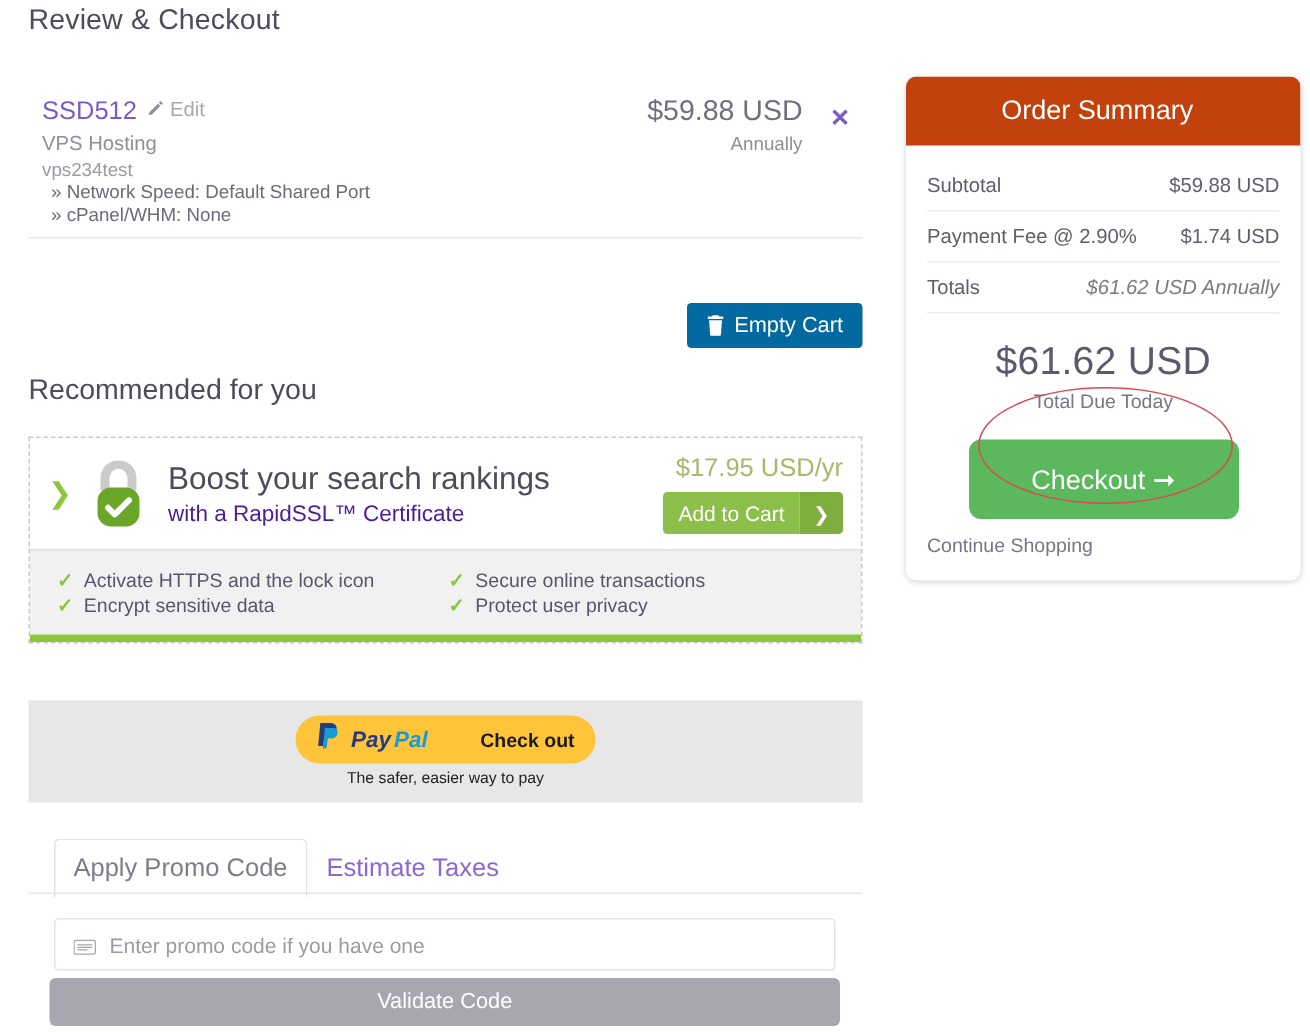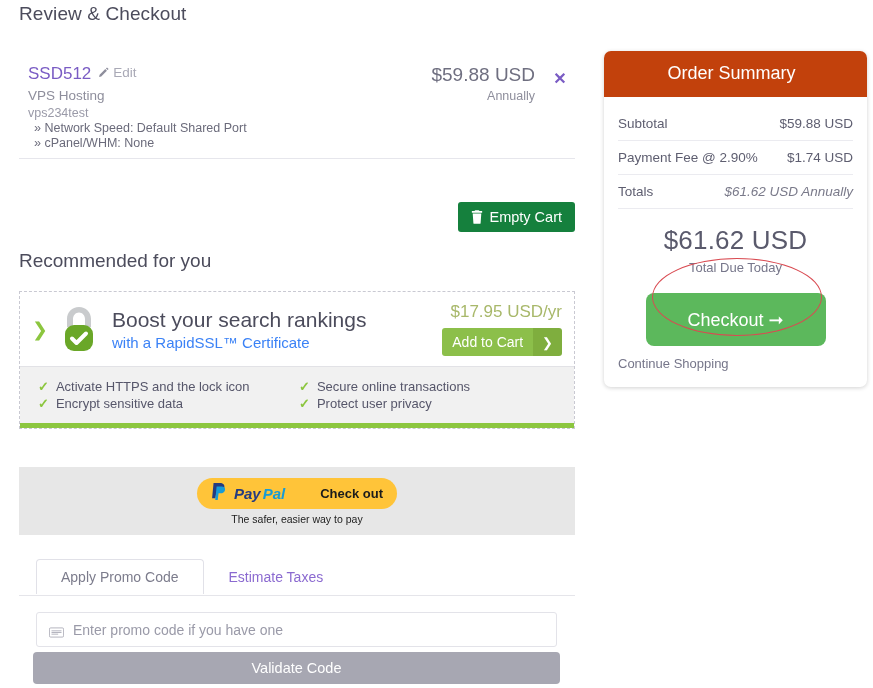--- a/index.html
+++ b/index.html
@@ -45,41 +45,41 @@
   .price-cycle { font-size: 12.5px; color: #8e8e9c; margin-top: 3px; }
   .remove-x {
     width: 30px; text-align: center; color: #7a5cc4;
     font-size: 16px; font-weight: bold; padding-top: 5px;
   }
 
   
   .empty-cart-wrap { position: absolute; left: 19px; top: 202px; width: 556px; text-align: right; }
   .btn-empty-cart {
     display: inline-flex; align-items: center; gap: 6px;
-    background: #15803d; color: #fff; border: 0;
+    background: #0369a1; color: #fff; border: 0;
     font-size: 14.5px; padding: 7px 13px; border-radius: 3px;
     cursor: pointer; font-family: inherit;
   }
   .trash { display: inline-block; width: 12px; height: 14px; }
 
   
   .rec-title {
     position: absolute; left: 19px; top: 250px;
     font-size: 19px; color: #4c4c5c;
   }
   .rec-box {
     position: absolute; left: 19px; top: 291px; width: 556px;
     border: 1px dashed #c9c9d2; background: #fff;
   }
   .rec-main { display: flex; align-items: center; padding: 10px 12px 10px 6px; }
   .chev-down { width: 28px; text-align: center; color: #8cc63f; font-size: 19px; }
   .lock-ico { width: 50px; display: flex; justify-content: center; }
   .rec-text { flex: 1; padding-left: 8px; }
   .rec-head { font-size: 21px; color: #4c4c5c; font-weight: 400; }
-  .rec-sub { font-size: 15px; color: #3b82f6; margin-top: 2px; }
+  .rec-sub { font-size: 15px; color: #4c1d95; margin-top: 2px; }
   .rec-right { width: 135px; text-align: right; }
   .rec-price { font-size: 17px; color: #a8b86a; }
   .btn-add {
     display: inline-flex; align-items: stretch; margin-top: 6px;
     border-radius: 3px; overflow: hidden; cursor: pointer;
   }
   .btn-add .lbl { background: #8cbf4a; color: #fff; font-size: 14px; padding: 6px 10px; }
   .btn-add .arw { background: #7fae3e; color: #fff; font-size: 13px; padding: 6px 9px; display: flex; align-items: center; }
   .rec-feats {
     background: #f1f1f1; border-top: 1px solid #e2e2e6;
@@ -101,21 +101,21 @@
     display: inline-flex; align-items: center; gap: 6px;
   }
   .pp-word-1 { color: #253b80; font-size: 15px; font-weight: bold; font-style: italic; }
   .pp-word-2 { color: #179bd7; font-size: 15px; font-weight: bold; font-style: italic; margin-left: -4px; }
   .pp-co { color: #1b1b1b; font-size: 13px; font-weight: bold; margin-left: 29px; }
   .pp-tag { font-size: 10.5px; color: #222; margin-top: 4px; }
 
   
   .tabs { position: absolute; left: 36px; top: 559px; width: 539px; display: flex; }
   .tab {
-    font-size: 14px; padding: 9px 24px; cursor: pointer;
+    font-size: 17px; padding: 9px 12px; cursor: pointer;
     border: 1px solid transparent; border-bottom: none; margin-bottom: -1px;
   }
   .tab.active { color: #7c7c8c; background: #fff; border-color: #e1e1e8; border-radius: 4px 4px 0 0; }
   .tab.inactive { color: #8b6ad0; }
   .tabs-rule { position: absolute; left: 19px; top: 595px; width: 556px; height: 1px; background: #e5e5ea; }
 
   .promo-input {
     position: absolute; left: 36px; top: 612px; width: 521px; height: 35px;
     border: 1px solid #e3e3e9; background: #fff; border-radius: 3px;
     display: flex; align-items: center; padding: 0 12px; gap: 9px;

